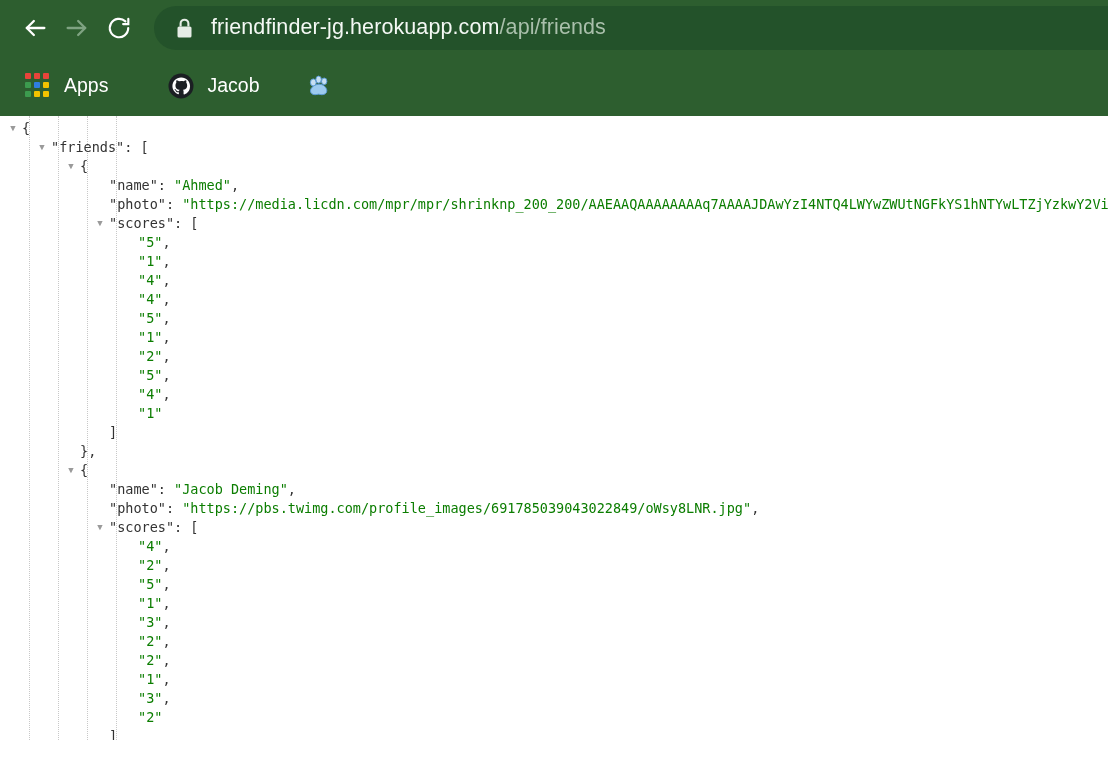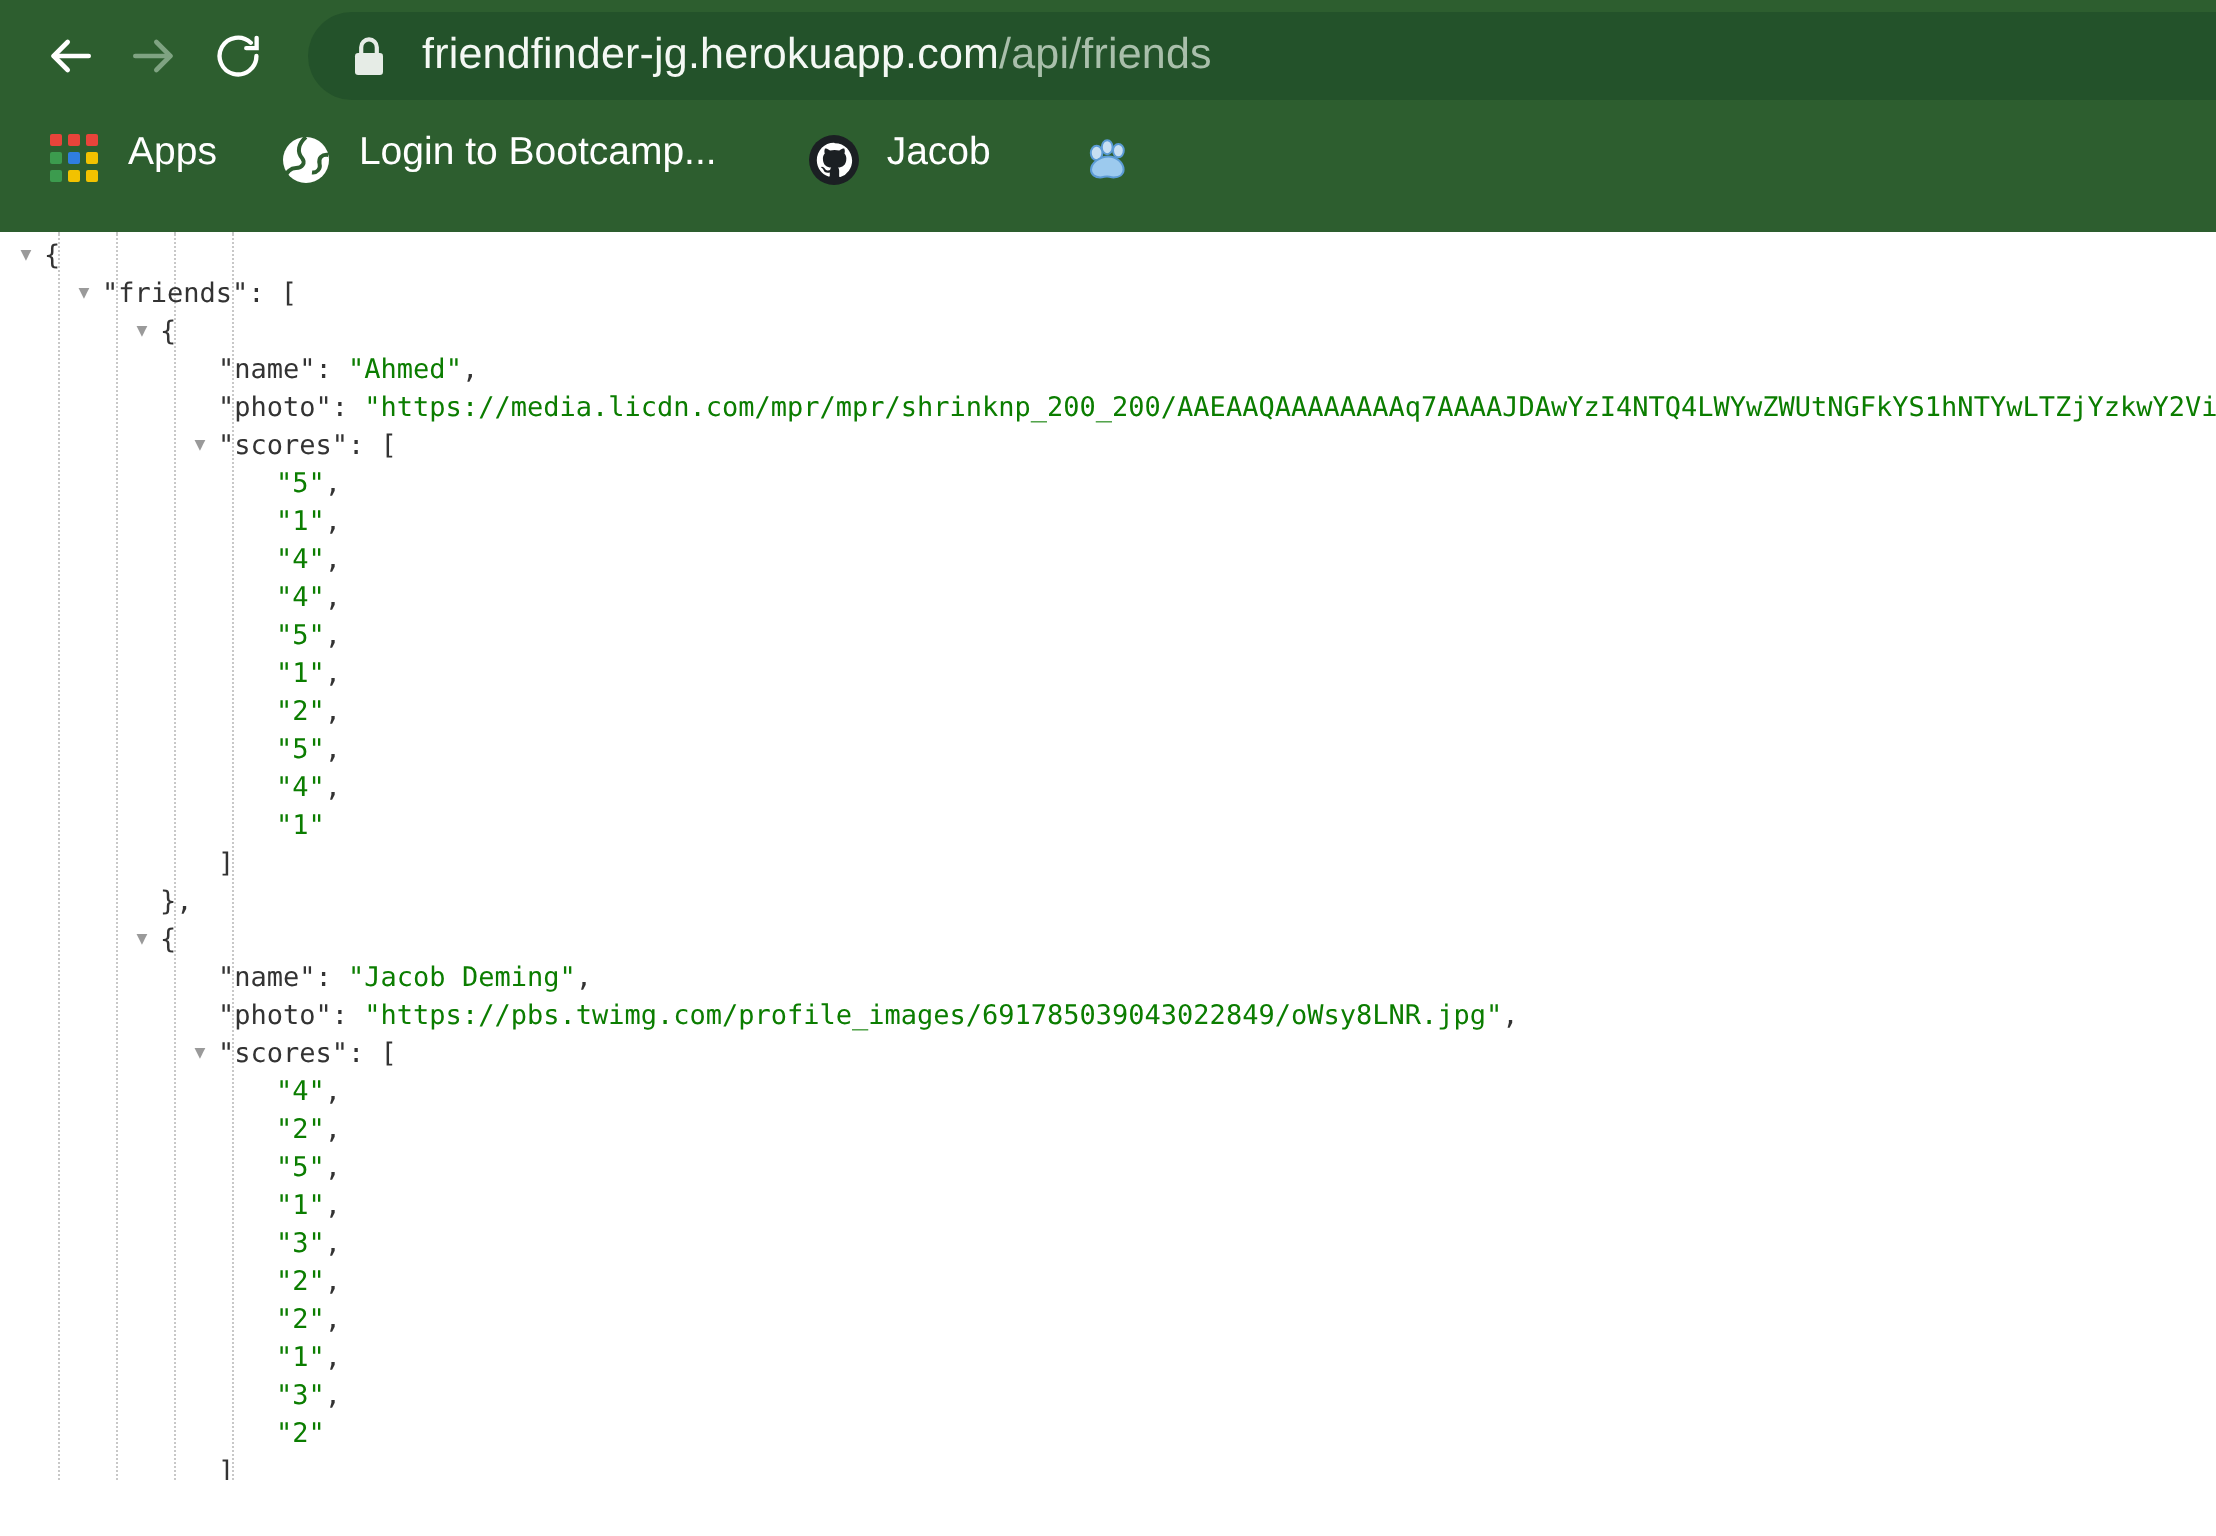--- a/index.html
+++ b/index.html
@@ -81,21 +81,21 @@
   .bookmarks {
     height: 60px;
     display: flex;
     align-items: center;
     padding-left: 16px;
     box-sizing: border-box;
   }
 
   .bm {
     display: flex;
-    align-items: flex-start;
+    align-items: center;
     height: 38px;
     padding: 0 9px;
     border-radius: 5px;
     flex: 0 0 auto;
     white-space: nowrap;
   }
   .bm-label {
     color: #ffffff;
     font-size: 19.5px;
     margin-left: 13px;
@@ -234,30 +234,20 @@
             <i style="background:#3c9b4e"></i>
               <i style="background:#f2c200"></i>
               <i style="background:#f2c200"></i>
           </span>
         </span>
         <span class="bm-label">Apps</span>
       </div>
 
       <span class="bm-sep"></span>
 
-      <div class="bm">
-        <span class="bm-icon">
-          <svg width="26" height="26" viewBox="0 0 26 26">
-            <circle cx="13" cy="13" r="11.5" fill="#ffffff"></circle>
-            <path d="M13 1.5 C9 5 8.5 9 11 12 C13 14.5 11 17 8 17 C5.5 17 3 19 2.6 22" fill="none" stroke="#2d5e2f" stroke-width="2"></path>
-            <path d="M24.2 10.5 C21 10 19 12 19.8 15 C20.4 17.4 18.5 19.5 16 19.2" fill="none" stroke="#2d5e2f" stroke-width="2"></path>
-          </svg>
-        </span>
-        <span class="bm-label">Login to Bootcamp...</span>
-      </div>
 
       <span class="bm-sep"></span>
 
 
       <span class="bm-sep"></span>
 
       <div class="bm">
         <span class="bm-icon">
           <svg width="26" height="26" viewBox="0 0 26 26">
             <circle cx="13" cy="13" r="12.5" fill="#1b1f23"></circle>

